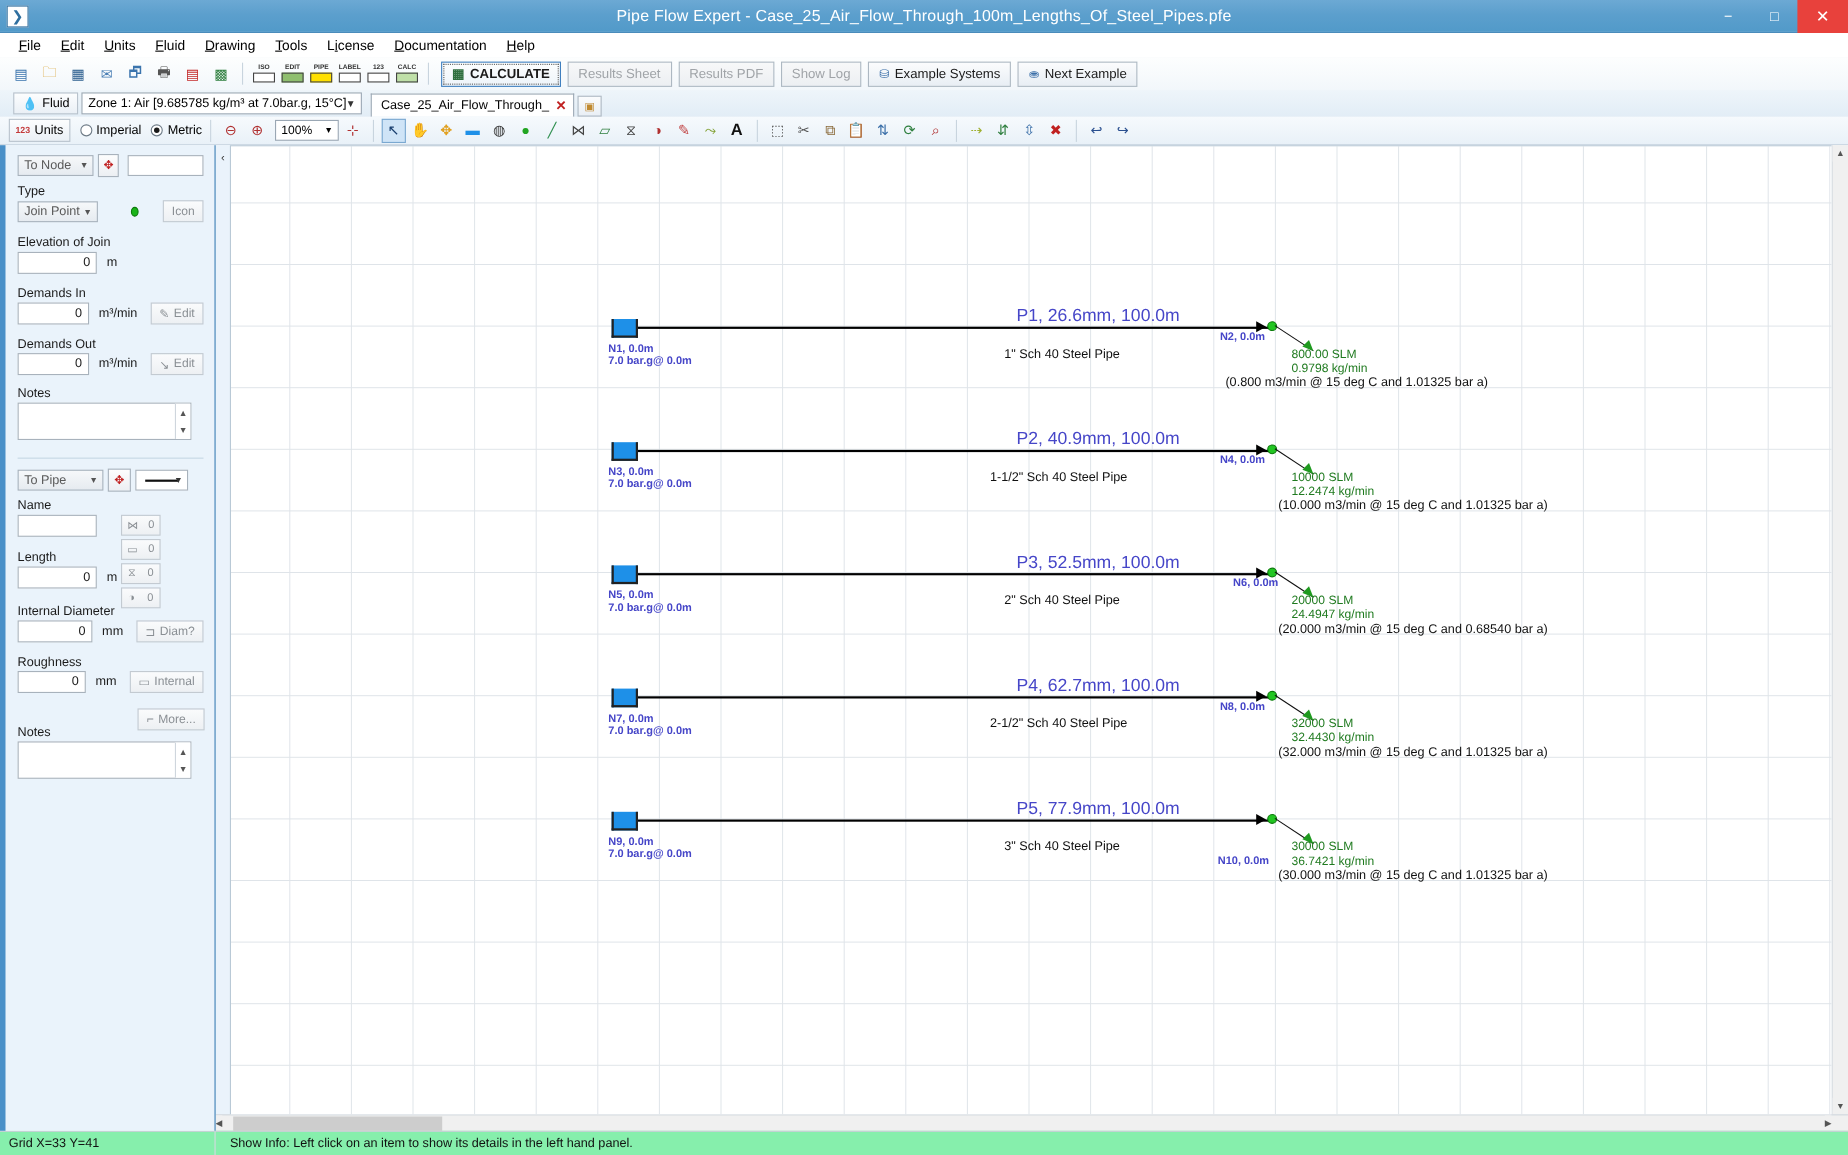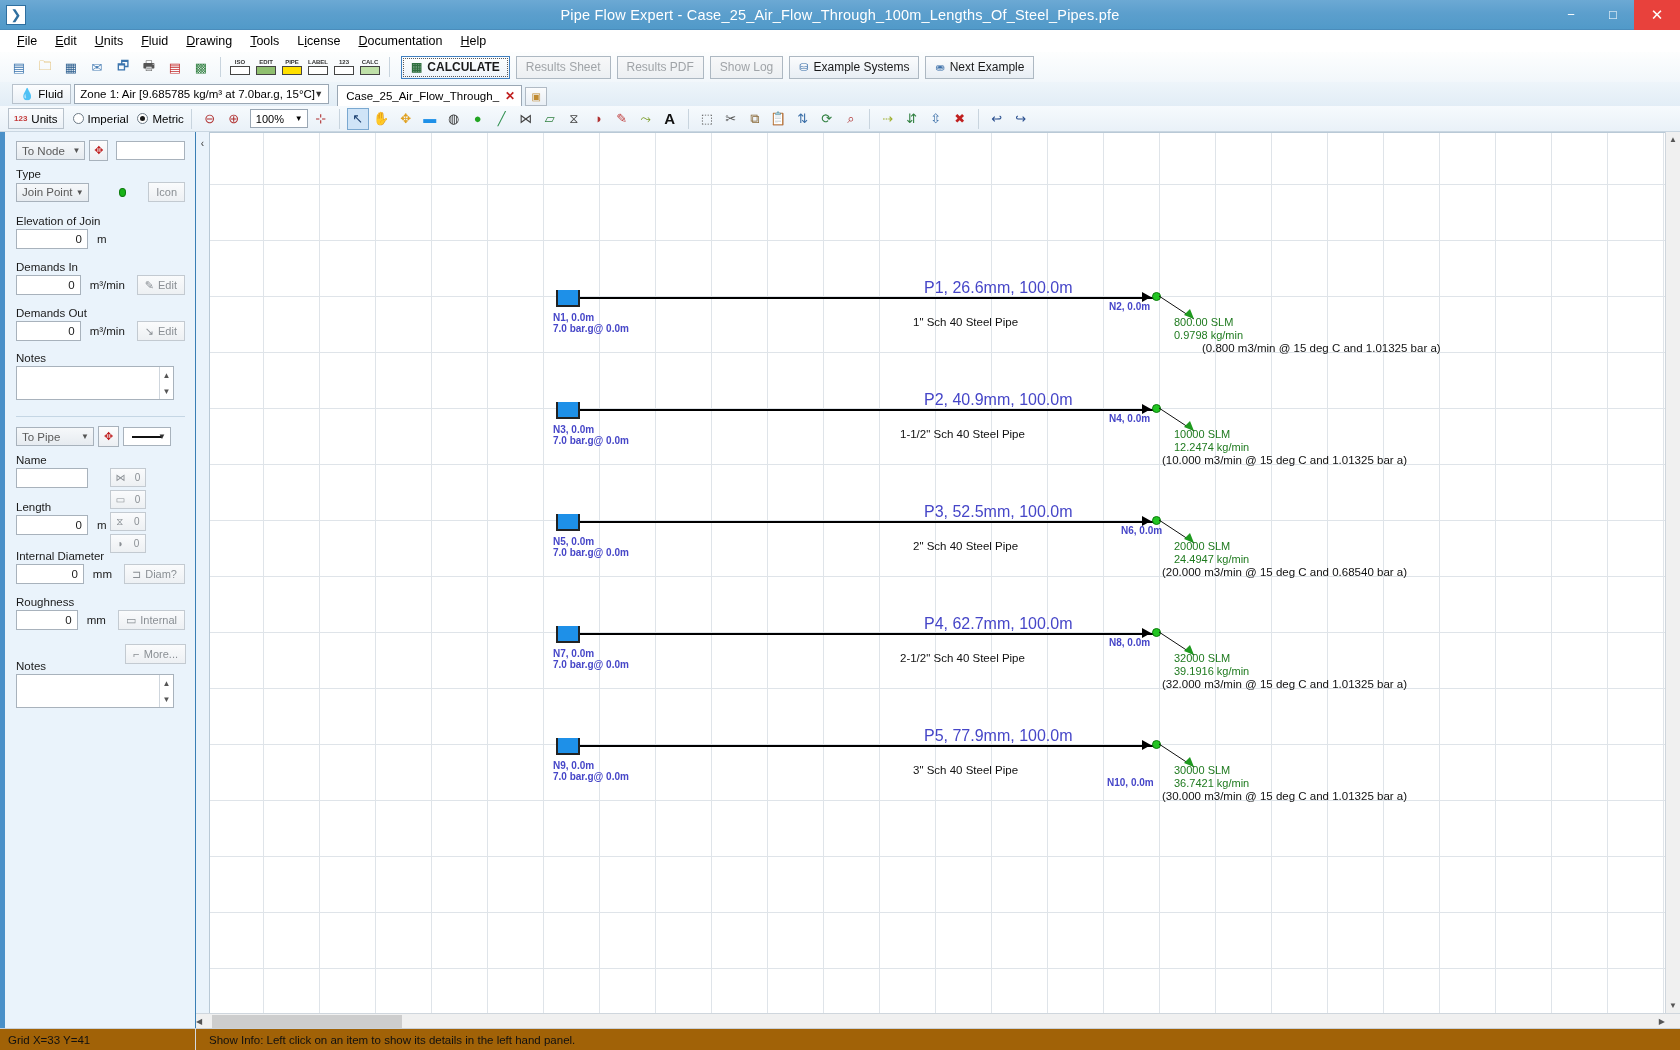--- a/index.html
+++ b/index.html
@@ -325,21 +325,21 @@
   .lbl-flow {
     position:absolute; font-size:11px; color:#1f7a1f; white-space:nowrap; line-height:12.5px;
   }
   .lbl-cond {
     position:absolute; font-size:11.5px; color:#111; white-space:nowrap;
   }
   .demand-arrow { position:absolute; }
 
   
   .statusbar {
-    height: 22px; background:#a16207; border-top:1px solid #c9d0d7;
+    height: 22px; background:#86efac; border-top:1px solid #c9d0d7;
     display:flex; align-items:center; font-size:11.5px; color:#111;
     flex:none;
   }
   .st-left { width:196px; padding-left:8px; border-right:1px solid #d4dae0; height:22px; display:flex; align-items:center;}
   .st-right { padding-left:13px; }
 </style>
 </head>
 <body>
 
 <div id="app">
@@ -648,21 +648,21 @@
             <div class="lbl-node" style="left:343px;top:179px">
               <div>N1, 0.0m</div>
               <div>7.0 bar.g@ 0.0m</div>
             </div>
             <div class="lbl-node" style="left:899px;top:168px">N2, 0.0m</div>
             <div class="lbl-desc" style="left:703px;top:183px">1" Sch 40 Steel Pipe</div>
             <div class="lbl-flow" style="left:964px;top:183px">
               <div>800.00 SLM</div>
               <div>0.9798 kg/min</div>
             </div>
-            <div class="lbl-cond" style="left:992px;top:209px">(0.800 m3/min @ 15 deg C and 1.01325 bar a)</div>
+            <div class="lbl-cond" style="left:904px;top:209px">(0.800 m3/min @ 15 deg C and 1.01325 bar a)</div>
           </div>
 
           <div class="piperow">
             <div class="tank" style="left:346px;top:269px"></div>
             <div class="pipe-line" style="left:370px;top:276px;width:578px"></div>
             <div class="arrowhead" style="left:932px;top:271px"></div>
             <div class="node-dot" style="left:942px;top:271px"></div>
             <svg class="demand-arrow" style="left:948px;top:274px" width="48" height="32">
               <line x1="1" y1="1" x2="36" y2="24" stroke="#111" stroke-width="1"></line>
               <polygon points="36,24 26,20 32,14" fill="#1f9a1f"></polygon>
@@ -715,21 +715,21 @@
             </svg>
             <div class="lbl-pipe" style="left:714px;top:482px">P4, 62.7mm, 100.0m</div>
             <div class="lbl-node" style="left:343px;top:515px">
               <div>N7, 0.0m</div>
               <div>7.0 bar.g@ 0.0m</div>
             </div>
             <div class="lbl-node" style="left:899px;top:504px">N8, 0.0m</div>
             <div class="lbl-desc" style="left:690px;top:519px">2-1/2" Sch 40 Steel Pipe</div>
             <div class="lbl-flow" style="left:964px;top:519px">
               <div>32000 SLM</div>
-              <div>39.1916 kg/min</div>
+              <div>32.4430 kg/min</div>
             </div>
             <div class="lbl-cond" style="left:952px;top:545px">(32.000 m3/min @ 15 deg C and 1.01325 bar a)</div>
           </div>
 
           <div class="piperow">
             <div class="tank" style="left:346px;top:605px"></div>
             <div class="pipe-line" style="left:370px;top:612px;width:578px"></div>
             <div class="arrowhead" style="left:932px;top:607px"></div>
             <div class="node-dot" style="left:942px;top:607px"></div>
             <svg class="demand-arrow" style="left:948px;top:610px" width="48" height="32">

